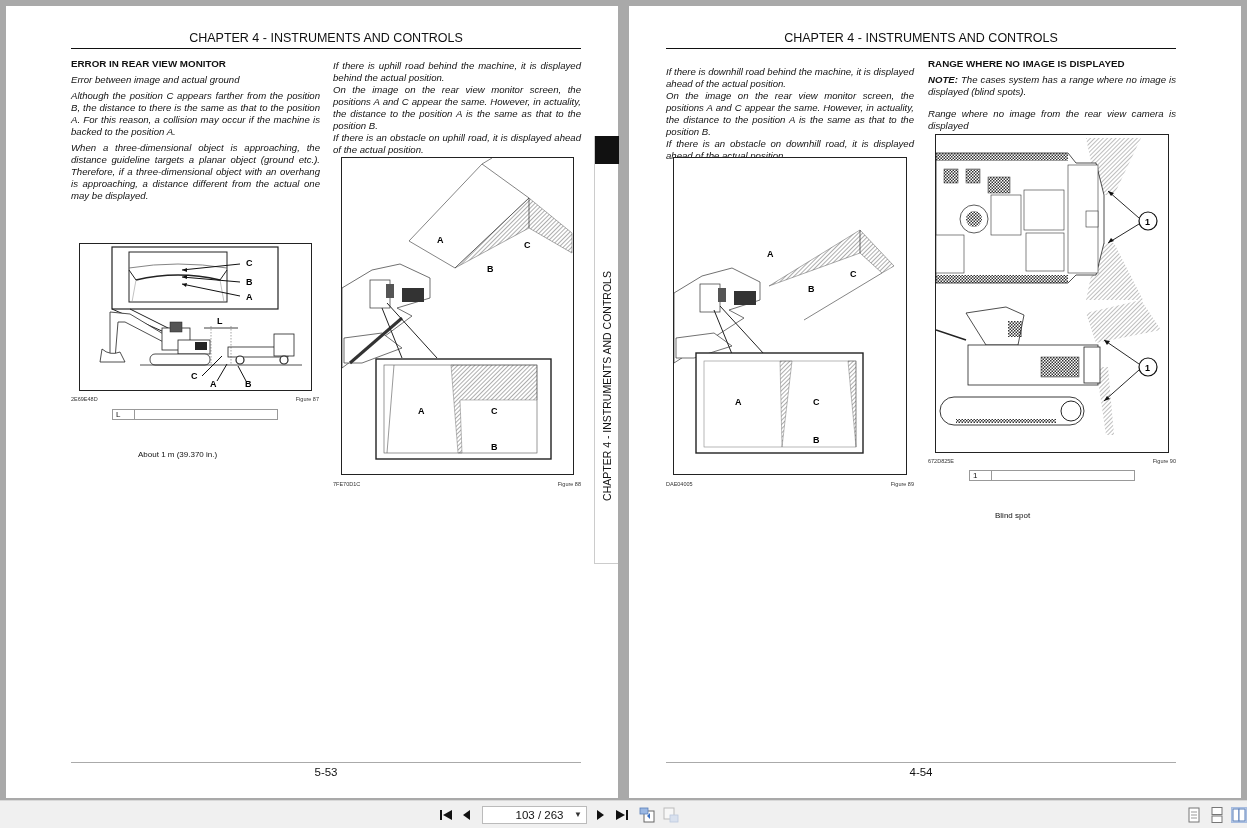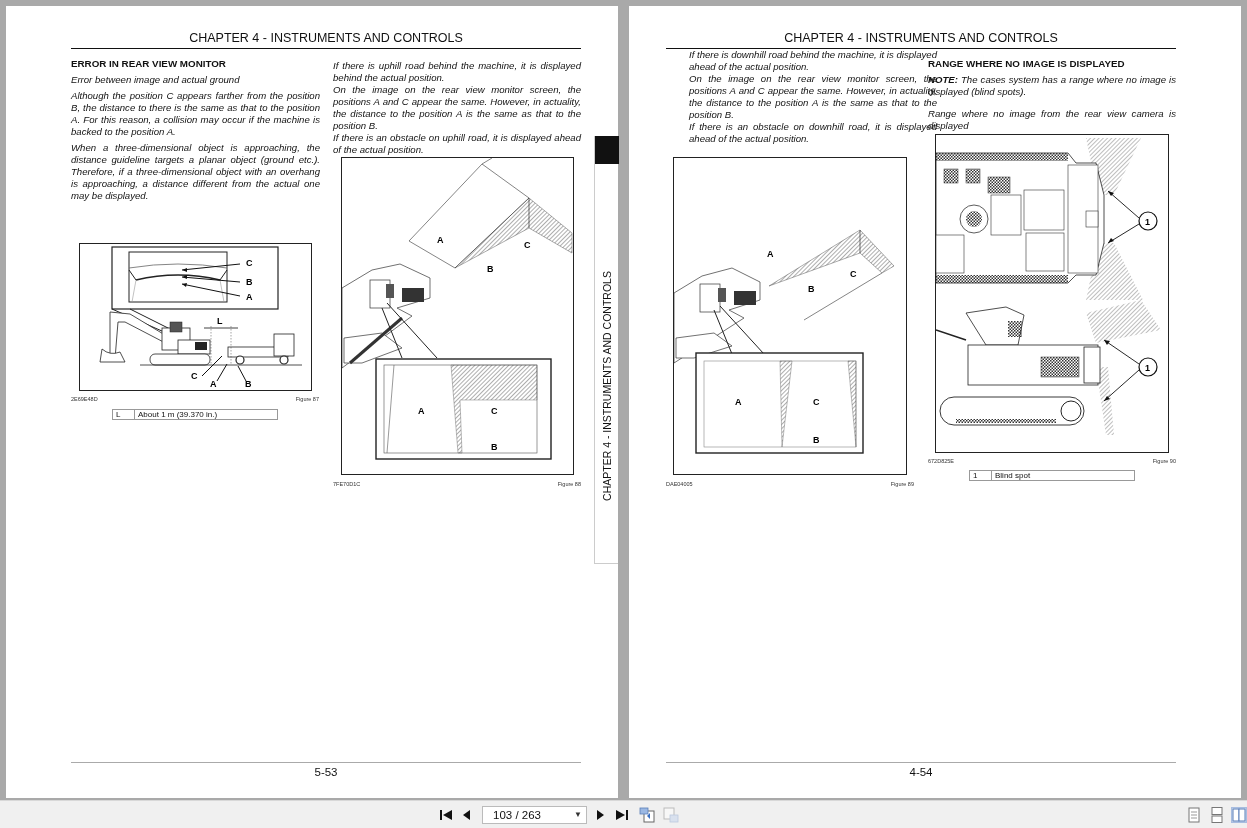--- a/index.html
+++ b/index.html
@@ -22,29 +22,29 @@
   .col p.tight { margin-bottom: 0; }
   .section-title { font-weight: bold; font-size: 9.8px; margin-bottom: 4px; }
   .note-label { font-weight: bold; }
 
   .figure { position: absolute; border: 1px solid #222; background: #fff; }
   .fig-id { position: absolute; font-size: 5.5px; color: #333; }
   .fig-num { position: absolute; font-size: 5.5px; color: #333; text-align: right; }
 
   .legend-table { position: absolute; border: 1px solid #999; display: flex; font-size: 8px; height: 11px; line-height: 10px; }
   .legend-key { width: 22px; padding-left: 3px; border-right: 1px solid #999; }
-  .legend-val { padding-left: 3px; }
+  .legend-val { padding-left: 3px; margin-top: 40px; }
 
   .side-tab { position: absolute; left: 594px; top: 136px; width: 24px; height: 428px; background: #fff; border-left: 1px solid #ccc; border-bottom: 1px solid #ccc; }
   .side-tab .tab-black { position: absolute; left: 0; top: 0; width: 24px; height: 28px; background: #111; }
   .side-tab .tab-text { position: absolute; left: 12px; top: 250px; transform: translate(-50%, -50%) rotate(-90deg); white-space: nowrap; font-size: 10.5px; color: #111; }
 
   .toolbar { position: absolute; left: 0; top: 800px; width: 1247px; height: 28px; background: #f0f0f0; border-top: 1px solid #d8d8d8; }
   .tb-btn { position: absolute; top: 5px; height: 18px; display: flex; align-items: center; justify-content: center; cursor: pointer; }
-  .page-select { position: absolute; left: 482px; top: 5px; width: 105px; height: 18px; background: #fff; border: 1px solid #bbb; font-size: 11.5px; line-height: 16px; padding-left: 10px; }
+  .page-select { position: absolute; left: 482px; top: 5px; width: 105px; height: 18px; background: #fff; border: 1px solid #bbb; font-size: 11.5px; line-height: 16px; padding-left: 10px; text-align: center; }
   .page-select .caret { position: absolute; right: 4px; top: 0px; font-size: 8px; color: #333; }
   .view-btn { position: absolute; top: 6px; width: 16px; height: 16px; }
   .view-btn.active { background: #cfdcf0; border: 1px solid #a8bde0; }
 </style>
 </head>
 <body>
 
 <div class="viewer">
 
   <div class="page left">
@@ -159,21 +159,21 @@
 
   <div class="side-tab">
     <div class="tab-black"></div>
     <div class="tab-text">CHAPTER 4 - INSTRUMENTS AND CONTROLS</div>
   </div>
 
   <div class="page right">
     <div class="chapter-header" style="left:37px;width:510px;">CHAPTER 4 - INSTRUMENTS AND CONTROLS</div>
     <div class="header-rule" style="left:37px;width:510px;"></div>
 
-    <div class="col" style="left:37px;top:43px;width:248px;margin-left:23px;">
+    <div class="col" style="left:37px;top:60px;width:248px;">
       <p class="tight">If there is downhill road behind the machine, it is displayed ahead of the actual position.</p>
       <p class="tight">On the image on the rear view monitor screen, the positions A and C appear the same. However, in actuality, the distance to the position A is the same as that to the position B.</p>
       <p class="tight">If there is an obstacle on downhill road, it is displayed ahead of the actual position.</p>
     </div>
 
     <div class="figure" style="left:44px;top:151px;width:234px;height:318px;">
       <svg width="232" height="316" viewBox="0 0 232 316">
         <defs>
           <pattern id="hatch2" width="3" height="3" patternUnits="userSpaceOnUse" patternTransform="rotate(45)">
             <line x1="0" y1="0" x2="0" y2="3" stroke="#333" stroke-width="0.8"></line>

